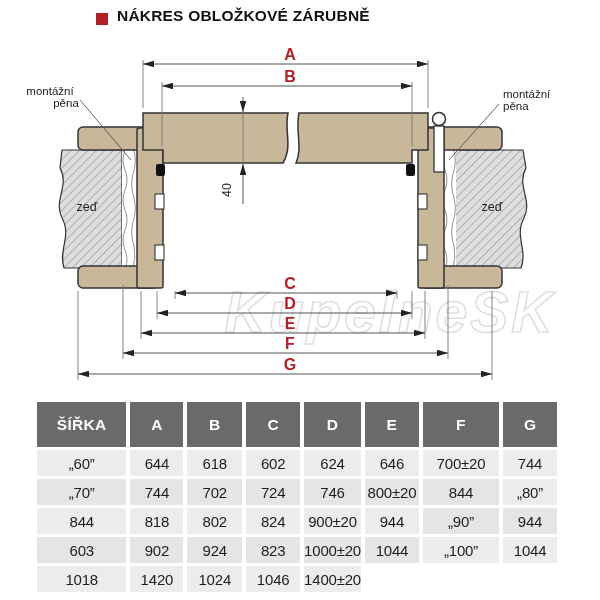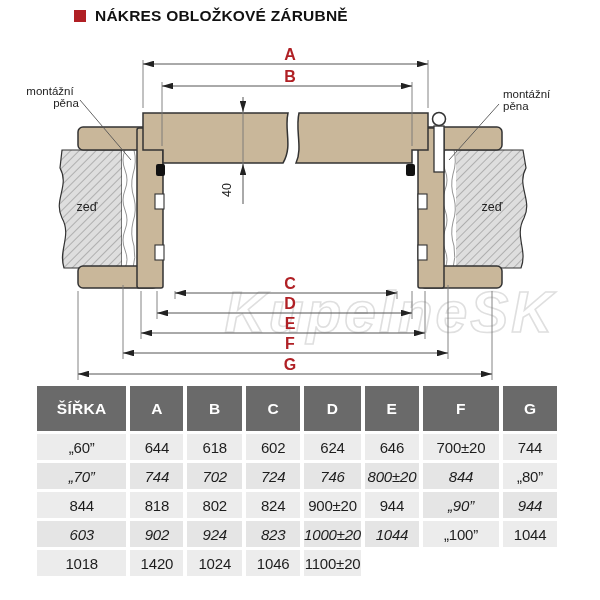--- a/index.html
+++ b/index.html
@@ -2,21 +2,21 @@
 <html style="--accent-red: #b01f24; --dim-red: #b02025; --frame-tan: #c9b79a; --wall-gray: #dedede; --hatch-gray: #8f8f8f; --outline: #333333; --table-header-bg: #6a6a6a; --table-header-text: #ffffff; --table-row-bg: #ececec; --table-row-alt-bg: #e5e5e5; --table-text: #1d1d1d;"><head>
 <meta charset="utf-8">
 <style>
   html,body{margin:0;padding:0;}
   body{
     width:600px;height:600px;position:relative;overflow:hidden;
     background:#ffffff;
     font-family:"Liberation Sans",sans-serif;
   }
   .title-bar{
-    position:absolute;left:74px;top:7px;display:flex;align-items:center;gap:9px;
+    position:absolute;left:96px;top:7px;display:flex;align-items:flex-end;gap:9px;
   }
   .title-bullet{
     width:12px;height:12px;background:var(--accent-red,#b01f24);display:inline-block;flex:0 0 auto;
   }
   .title-text{
     font-size:15.5px;font-weight:bold;color:#111;letter-spacing:.2px;white-space:nowrap;
   }
   .diagram-svg{position:absolute;left:0;top:38px;}
   .lbl{font-size:11.5px;fill:#222;font-family:"Liberation Sans",sans-serif;}
   .wall-lbl{font-size:12.5px;fill:#222;font-family:"Liberation Sans",sans-serif;text-anchor:middle;}
@@ -28,33 +28,33 @@
   .extline{stroke:#777;stroke-width:0.9;fill:none;}
   .leader{stroke:#555;stroke-width:0.9;fill:none;}
   .structure{stroke:var(--outline,#333);stroke-width:1.5;}
   .tan{fill:var(--frame-tan,#c9b79a);}
   .watermark{
     font-size:57px;font-weight:bold;font-style:italic;letter-spacing:3px;
     fill:rgba(255,255,255,0.55);stroke:rgba(185,185,185,0.45);stroke-width:1.6;
     text-anchor:middle;font-family:"Liberation Sans",sans-serif;
   }
   .size-table{
-    position:absolute;left:37px;top:386px;width:520px;
+    position:absolute;left:37px;top:402px;width:520px;
     display:grid;
     grid-template-columns:88fr 52fr 54fr 53fr 53fr 53fr 75fr 53fr;
     grid-template-rows:45px repeat(5,26px);
     column-gap:4px;row-gap:3px;
     font-size:15px;color:var(--table-text,#1d1d1d);
   }
   .size-table .cell{
     display:flex;align-items:center;justify-content:center;
     background:var(--table-row-bg,#ececec);
     letter-spacing:-.2px;white-space:nowrap;
   }
-  .size-table .cell.alt{background:var(--table-row-alt-bg,#e5e5e5);font-style:italic;}
+  .size-table .cell.alt{background:var(--table-row-alt-bg,#e5e5e5);}
   .size-table .hdr{
     background:var(--table-header-bg,#6a6a6a);
     color:var(--table-header-text,#fff);
     font-weight:bold;font-size:15.5px;letter-spacing:.3px;
   }
 </style>
 </head>
 <body>
 
 <div class="title-bar">
@@ -228,14 +228,14 @@
     <div class="cell alt">924</div>
     <div class="cell alt">823</div>
     <div class="cell alt">1000±20</div>
     <div class="cell alt">1044</div>
     <div class="cell">„100”</div>
     <div class="cell">1044</div>
     <div class="cell">1018</div>
     <div class="cell">1420</div>
     <div class="cell">1024</div>
     <div class="cell">1046</div>
-    <div class="cell">1100±20</div>
+    <div class="cell">1400±20</div>
   </div>
 
 </body></html>

